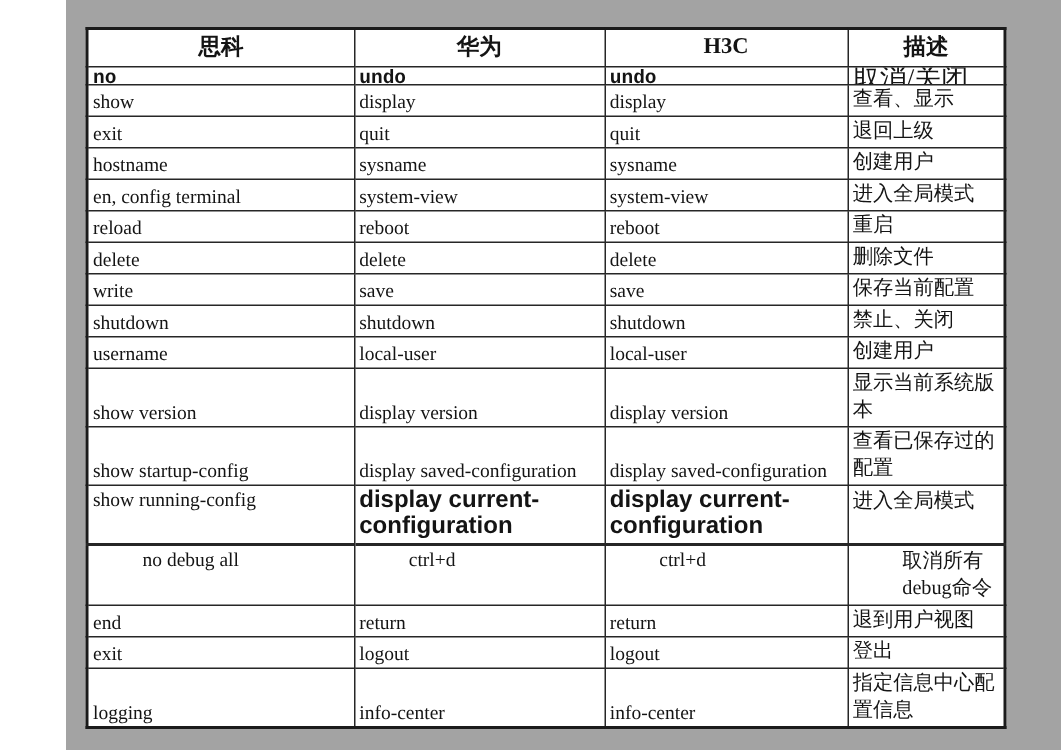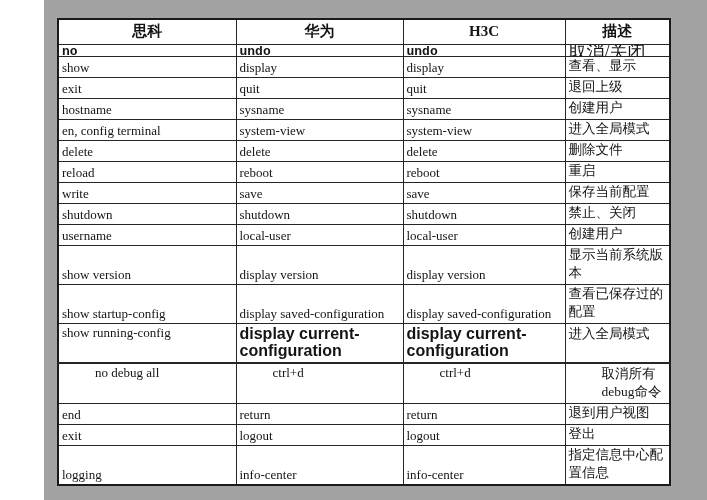--- a/index.html
+++ b/index.html
@@ -85,30 +85,30 @@
         <td class="cmd">sysname</td>
         <td class="desc">创建用户</td>
       </tr>
       <tr>
         <td class="cmd">en, config terminal</td>
         <td class="cmd">system-view</td>
         <td class="cmd">system-view</td>
         <td class="desc">进入全局模式</td>
       </tr>
       <tr>
+        <td class="cmd">reload</td>
+        <td class="cmd">reboot</td>
+        <td class="cmd">reboot</td>
+        <td class="desc">重启</td>
+      </tr>
+      <tr>
         <td class="cmd">delete</td>
         <td class="cmd">delete</td>
         <td class="cmd">delete</td>
         <td class="desc">删除文件</td>
-      </tr>
-      <tr>
-        <td class="cmd">reload</td>
-        <td class="cmd">reboot</td>
-        <td class="cmd">reboot</td>
-        <td class="desc">重启</td>
       </tr>
       <tr>
         <td class="cmd">write</td>
         <td class="cmd">save</td>
         <td class="cmd">save</td>
         <td class="desc">保存当前配置</td>
       </tr>
       <tr>
         <td class="cmd">shutdown</td>
         <td class="cmd">shutdown</td>

